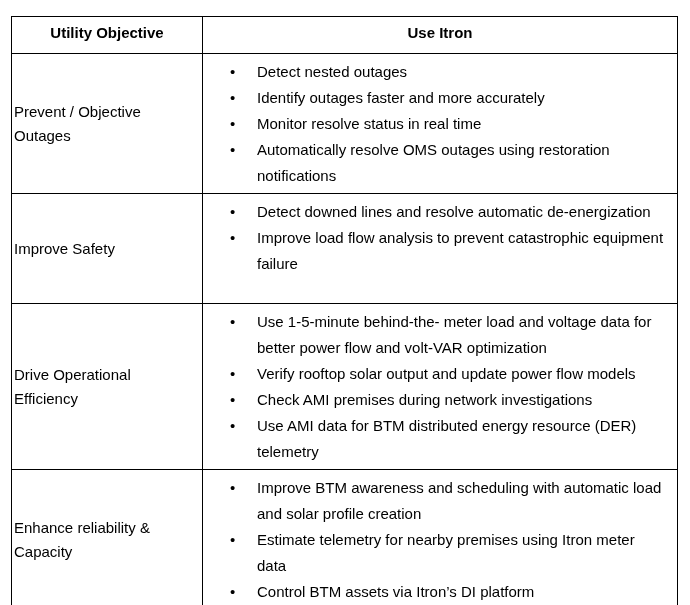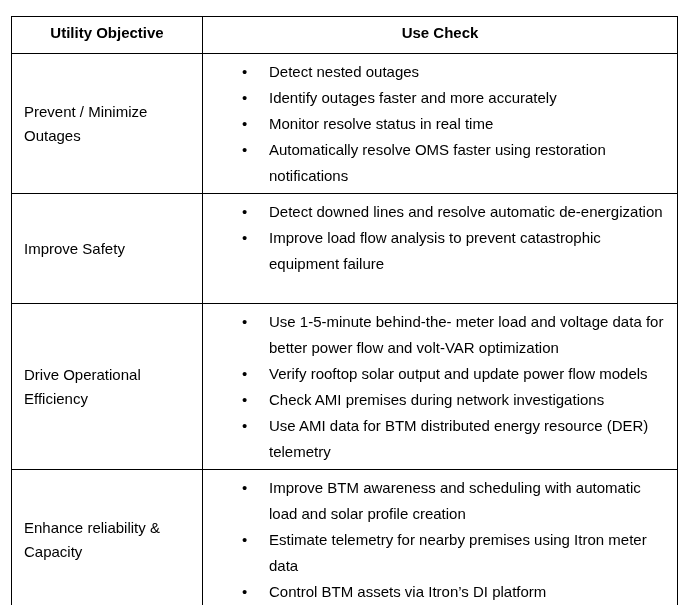--- a/index.html
+++ b/index.html
@@ -21,21 +21,20 @@
     top: 16px;
     width: 666px;
     border-collapse: collapse;
     table-layout: fixed;
   }
   table.tbl col.c1 { width: 191px; }
   table.tbl col.c2 { width: 475px; }
   table.tbl th, table.tbl td {
     border: 1.4px solid #000000;
     box-sizing: border-box;
-    padding-left: 12px;
   }
   table.tbl th {
     font-size: 15px;
     font-weight: bold;
     text-align: center;
     vertical-align: top;
     padding: 6px 4px 0 4px;
     line-height: 20px;
   }
   tr.hrow { height: 37px; }
@@ -77,32 +76,32 @@
 
 <div class="page">
   <table class="tbl">
     <colgroup>
       <col class="c1">
       <col class="c2">
     </colgroup>
     <thead>
       <tr class="hrow">
         <th>Utility Objective</th>
-        <th>Use Check</th>
+        <th>Use Itron</th>
       </tr>
     </thead>
     <tbody>
       <tr class="row1">
-        <td class="obj">Prevent / Minimize Outages</td>
+        <td class="obj">Prevent / Objective Outages</td>
         <td class="uc">
           <ul>
             <li>Detect nested outages</li>
             <li>Identify outages faster and more accurately</li>
             <li>Monitor resolve status in real time</li>
-            <li>Automatically resolve OMS faster using restoration notifications</li>
+            <li>Automatically resolve OMS outages using restoration notifications</li>
           </ul>
         </td>
       </tr>
       <tr class="row2">
         <td class="obj">Improve Safety</td>
         <td class="uc">
           <ul>
             <li>Detect downed lines and resolve automatic de-energization</li>
             <li>Improve load flow analysis to prevent catastrophic equipment failure</li>
           </ul>

